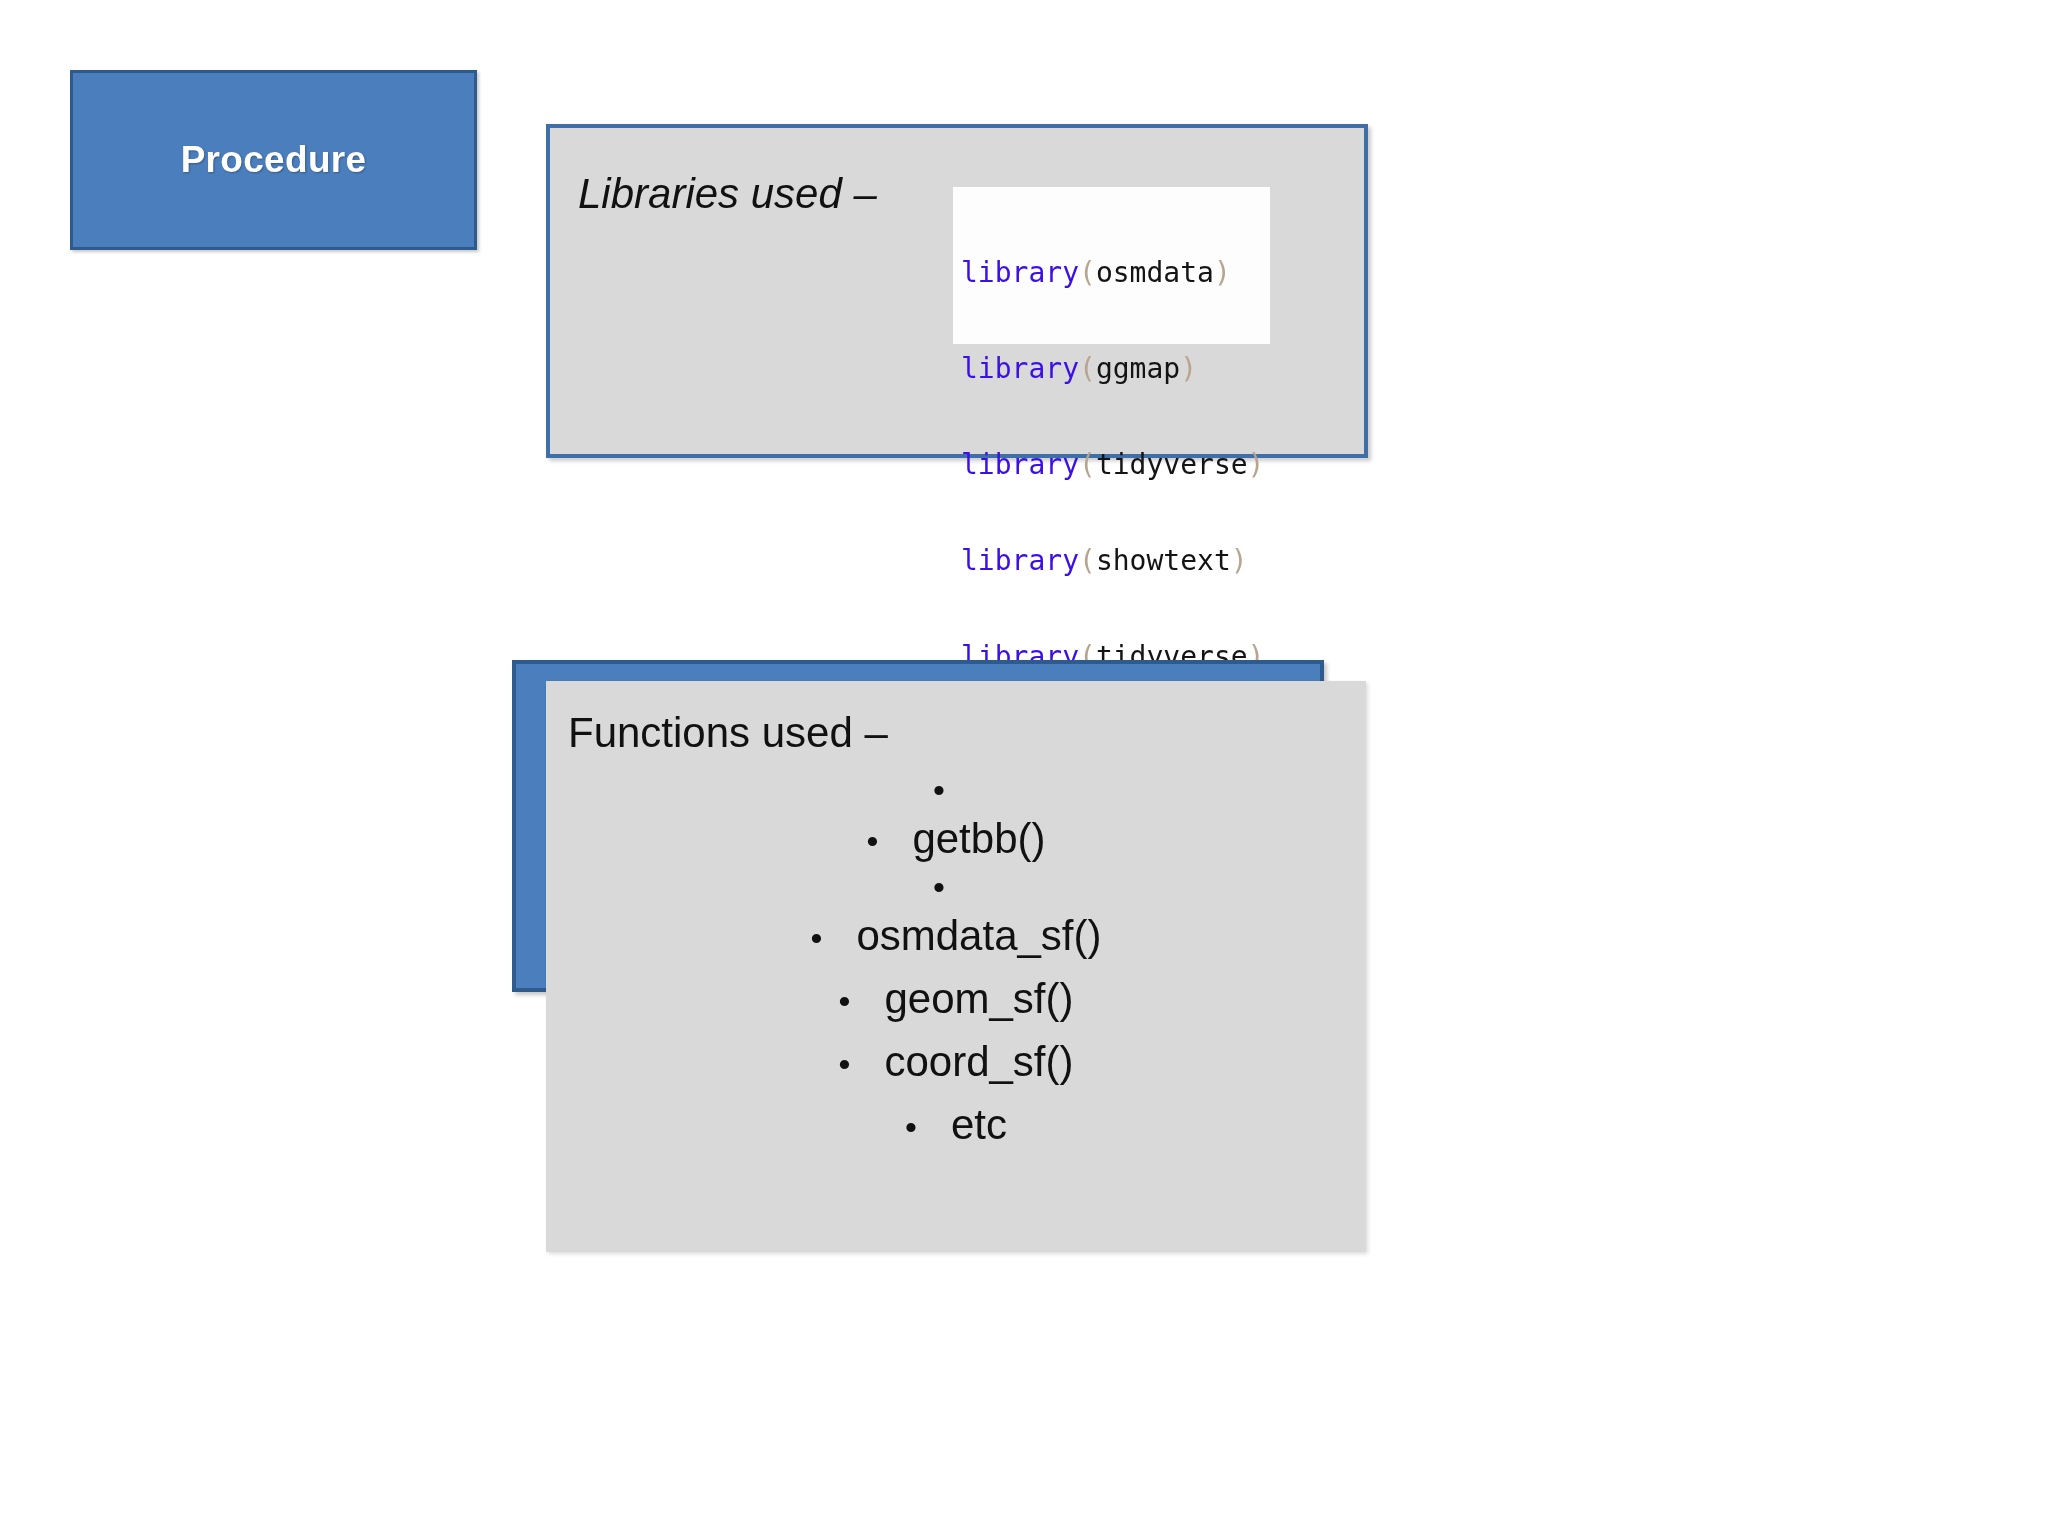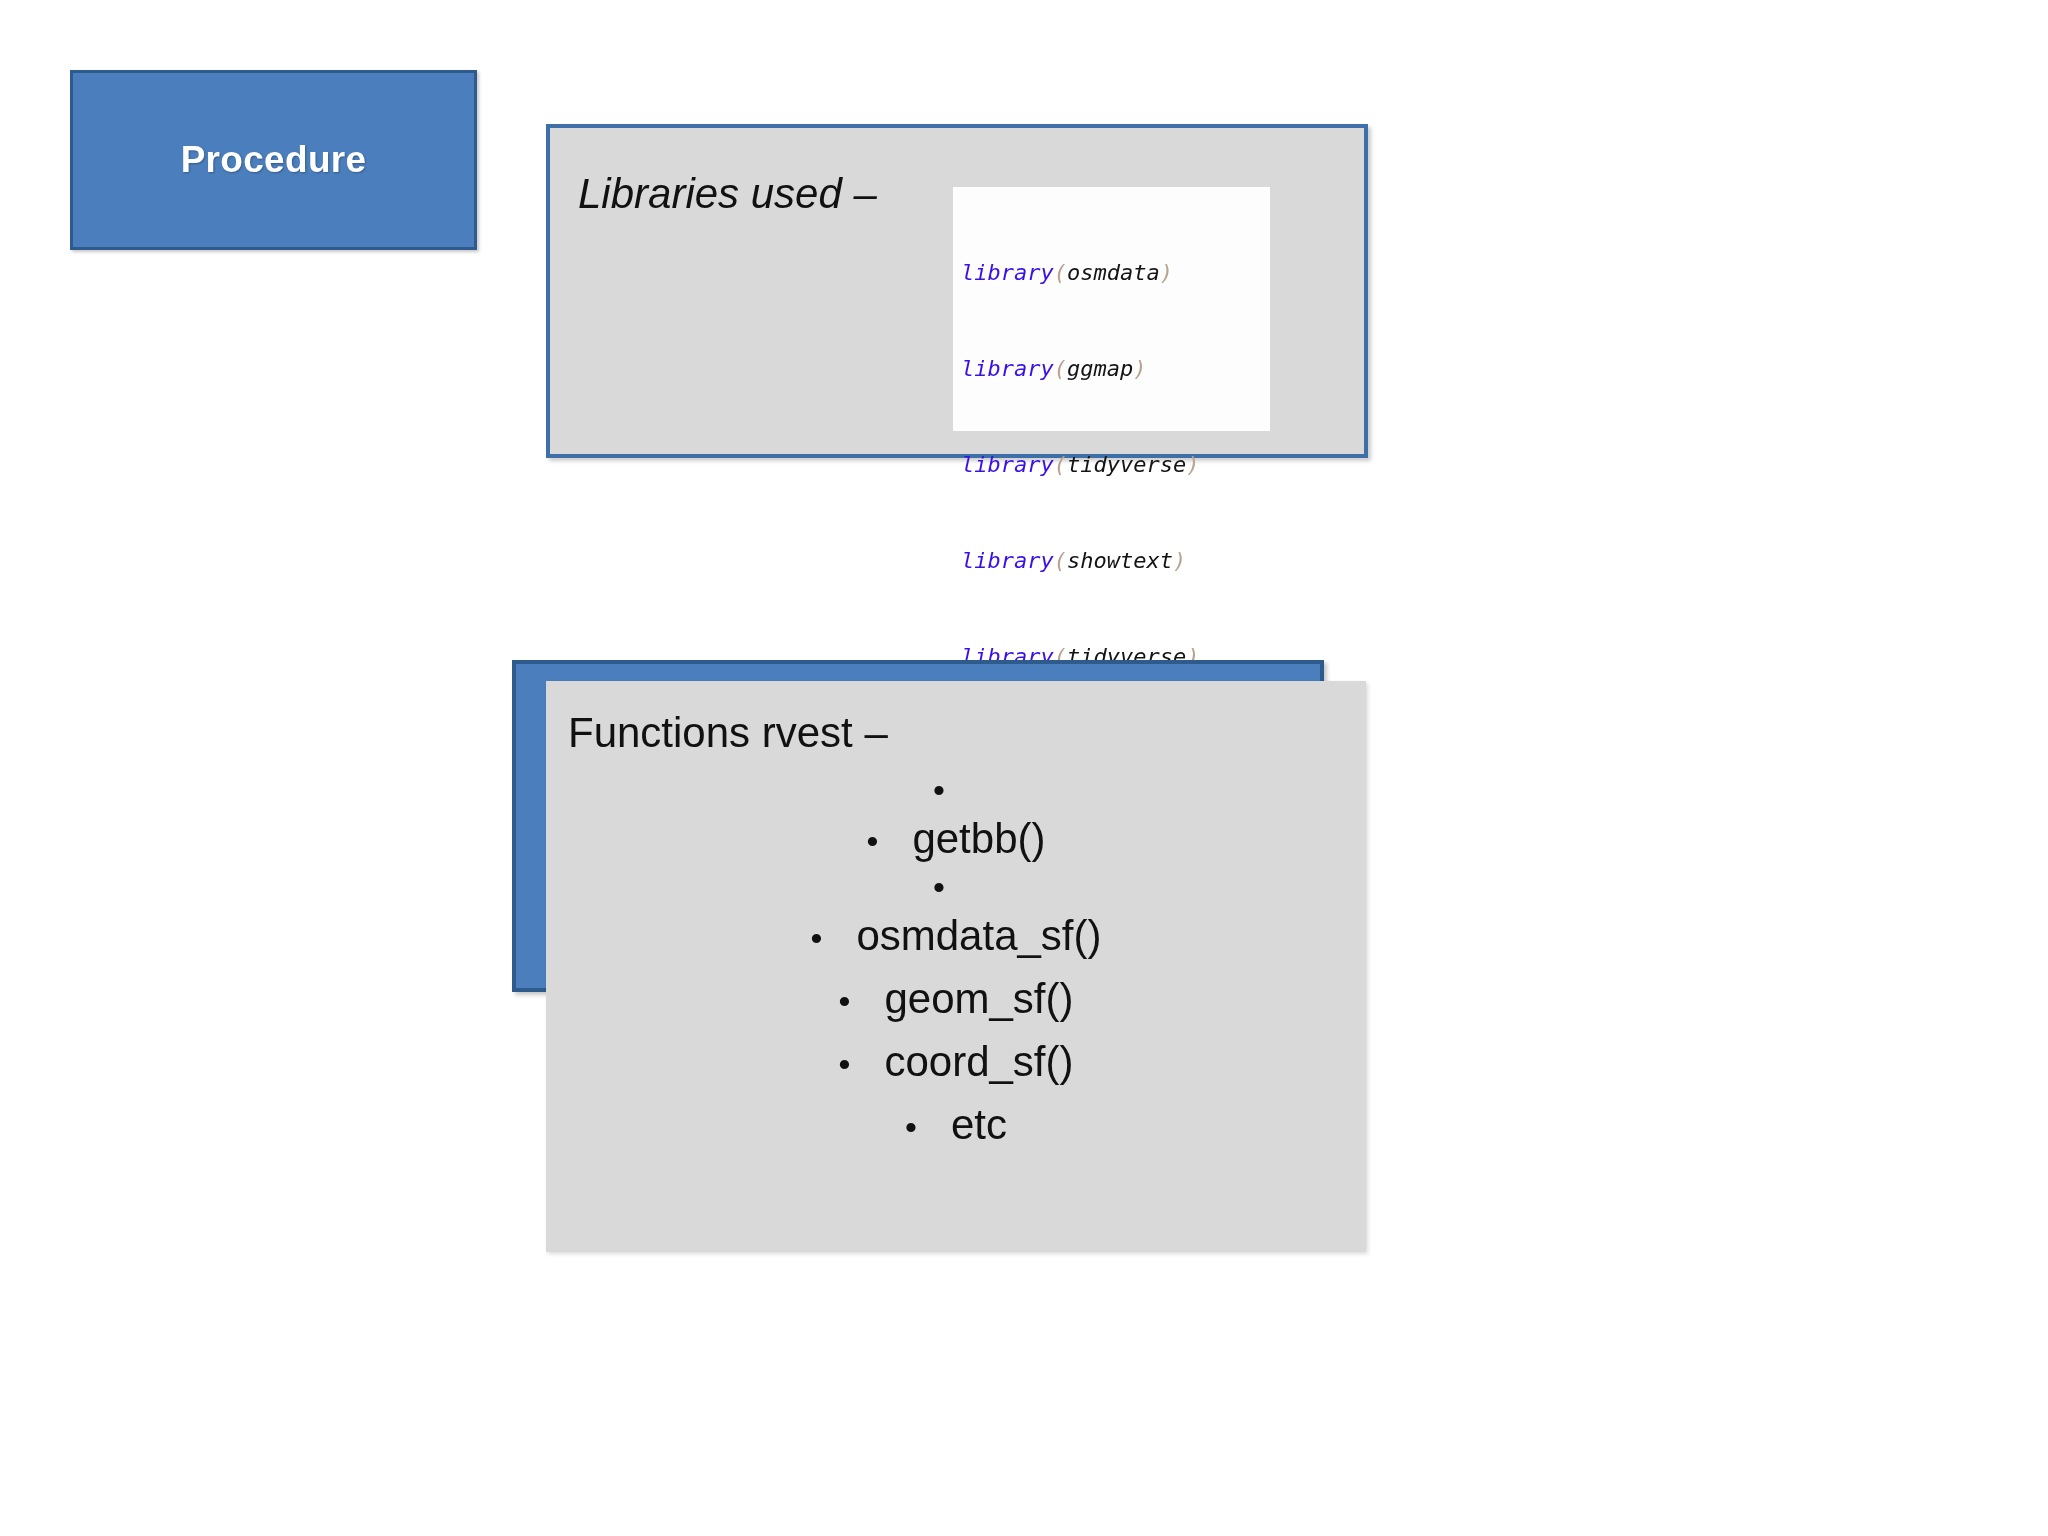--- a/index.html
+++ b/index.html
@@ -70,29 +70,28 @@
     color: #111111;
     white-space: nowrap;
     font-style: italic;
   }
 
   .code-block {
     position: absolute;
     left: 403px;
     top: 59px;
     width: 317px;
-    height: 244px;
+    height: 157px;
     background: #fdfdfd;
     padding: 6px 8px 4px 8px;
     box-sizing: border-box;
     font-family: "DejaVu Sans Mono", "Liberation Mono", monospace;
-    font-size: 22px;
+    font-size: 28px;
     line-height: 32px;
     white-space: pre;
-    font-style: italic;
   }
   .code-line { display: block; }
   .tok-fn    { color: #3b10e8; }
   .tok-paren { color: #b9a48f; }
   .tok-arg   { color: #141414; }
 
   
   .functions-group {
     position: absolute;
     left: 0;
@@ -172,21 +171,21 @@
       <span class="code-line"><span class="tok-fn">library</span><span class="tok-paren">(</span><span class="tok-arg">showtext</span><span class="tok-paren">)</span></span>
       <span class="code-line"><span class="tok-fn">library</span><span class="tok-paren">(</span><span class="tok-arg">tidyverse</span><span class="tok-paren">)</span></span>
       <span class="code-line"><span class="tok-fn">library</span><span class="tok-paren">(</span><span class="tok-arg">rvest</span><span class="tok-paren">)</span></span>
     </div>
   </div>
 
   <div class="functions-group">
     <div class="functions-backplate"></div>
 
     <div class="functions-panel">
-      <span class="functions-label">Functions rvest –</span>
+      <span class="functions-label">Functions used –</span>
 
       <ul class="functions-list">
         <li>
             <span class="bullet-dot">•</span>
           </li>
         <li>
             <span class="bullet-dot">•</span>
             <span>getbb()</span>
           </li>
         <li>

